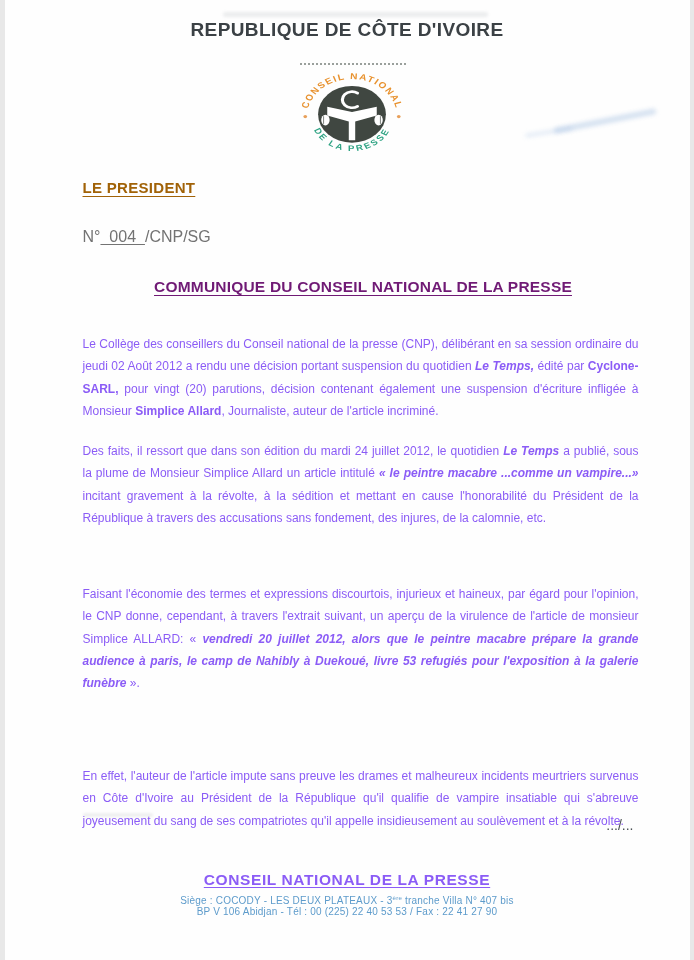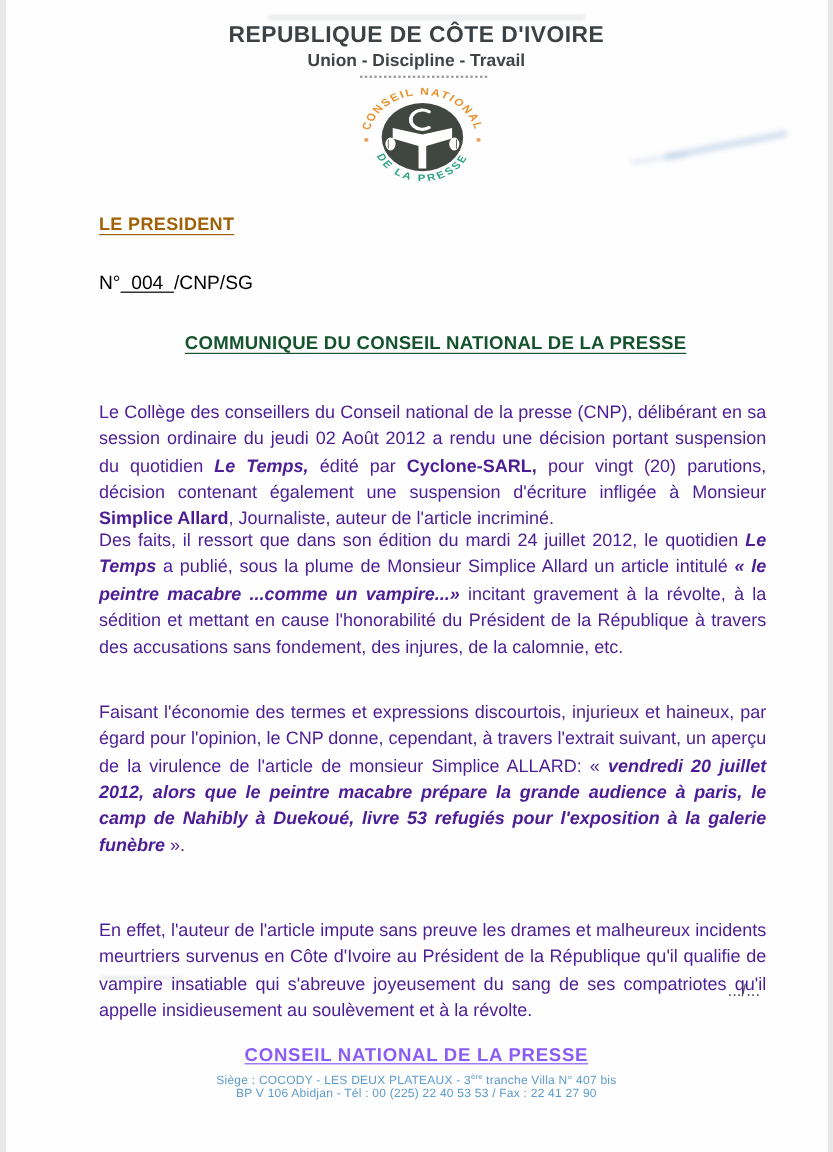--- a/index.html
+++ b/index.html
@@ -34,30 +34,30 @@
   .arc-orange{fill:#e8922f;font-size:11px;letter-spacing:1.6px;}
   .arc-green{fill:#2ea383;font-size:10.5px;letter-spacing:2.4px;}
   
   .sender{
     position:absolute;top:179px;left:78px;
     font-size:15px;font-weight:bold;color:#a16207;
     text-decoration:underline;text-underline-offset:3px;letter-spacing:.3px;
   }
   .ref-line{
     position:absolute;top:228px;left:78px;
-    font-size:16px;color:#000000;
+    font-size:16px;color:#737373;
   }
   .doc-title{
     position:absolute;top:278px;left:0;right:0;
-    text-align:center;font-size:15.5px;font-weight:bold;color:#14532d;
+    text-align:center;font-size:15.5px;font-weight:bold;color:#701a75;
     text-decoration:underline;text-underline-offset:3px;letter-spacing:.2px;padding-left:32px;
   }
   .para{
     position:absolute;left:78px;width:556px;
-    font-size:15px;line-height:22.3px;text-align:justify;color:#4c1d95;
+    font-size:12px;line-height:22.3px;text-align:justify;color:#8b5cf6;
   }
   .p1{top:333px}.p2{top:440px}.p3{top:583px}.p4{top:765px}
   .continuation{
     position:absolute;top:817px;right:56px;
     font-size:14px;color:#4a5054;
   }
   
   .b{font-weight:bold}
   .i{font-style:italic}
   .u{text-decoration:underline;text-underline-offset:2px}
@@ -98,21 +98,20 @@
 <body>
 
 <div class="page">
 
   <div class="smudge-top"></div>
   <div class="streak-blue"></div>
   <div class="streak-blue-2"></div>
   <div class="smudge-mid"></div>
 
   <div class="country">REPUBLIQUE DE CÔTE D'IVOIRE</div>
-  <div class="motto">Union - Discipline - Travail</div>
   <div class="dotted-sep"></div>
 
   <div class="logo-wrap">
     <svg class="logo-svg" viewBox="0 0 120 120" preserveAspectRatio="none">
       <defs>
         <path id="arcTop" d="M 11,66 A 49,49 0 1 1 109,66" fill="none"></path>
         <path id="arcBot" d="M 15,66 A 45,45 0 0 0 105,66" fill="none"></path>
       </defs>
       <circle cx="60" cy="63" r="37" fill="#404741"></circle>
       <text class="logo-arc arc-orange"><textPath href="#arcTop" startOffset="50%" text-anchor="middle">CONSEIL NATIONAL</textPath></text>

